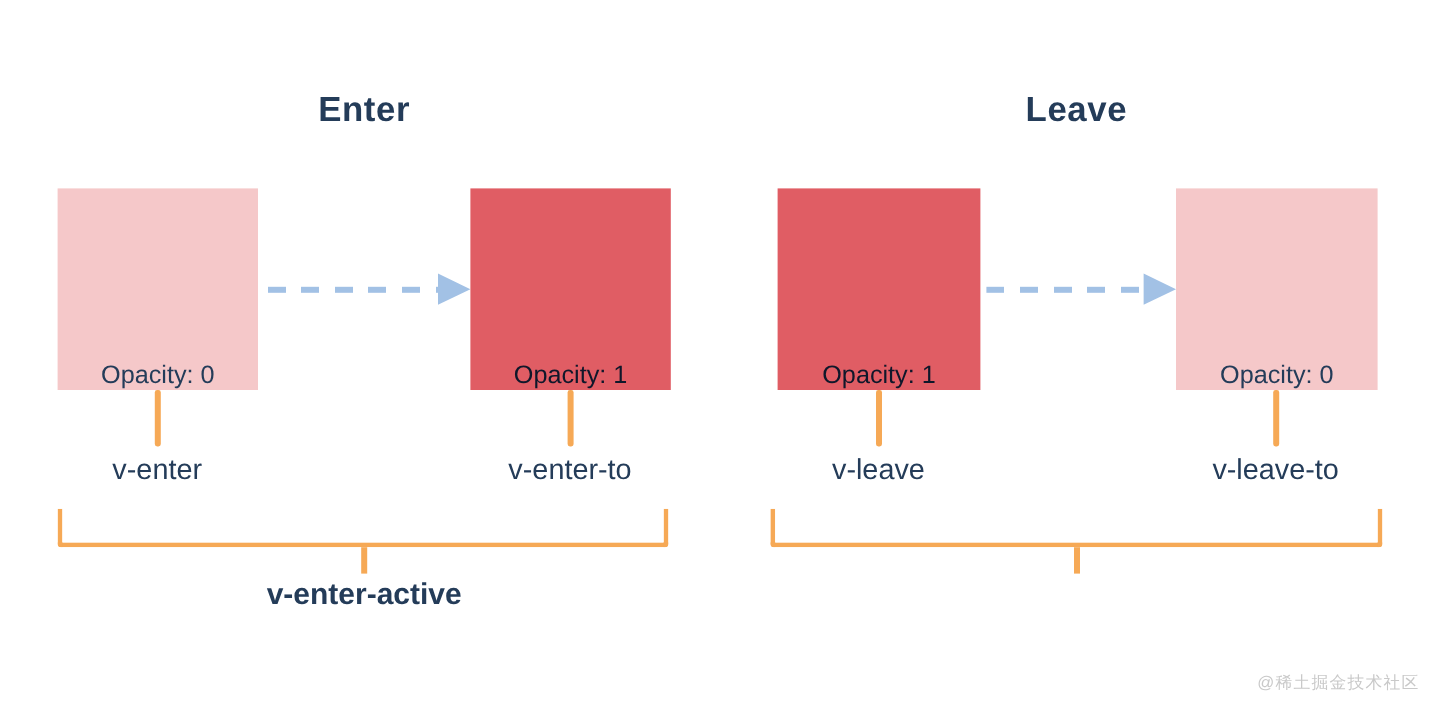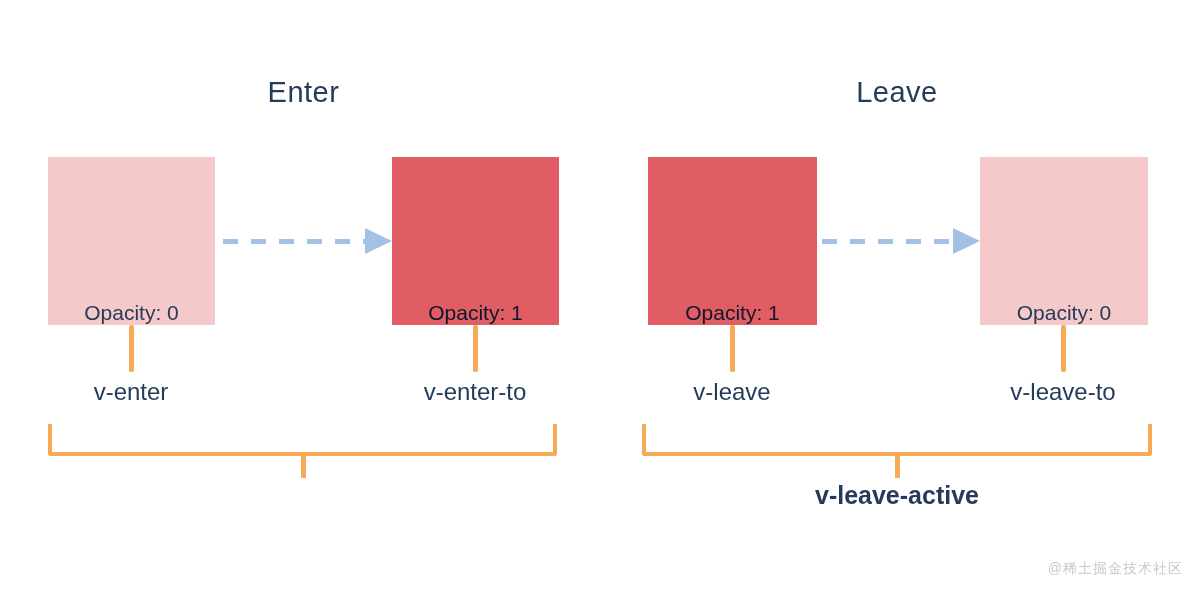--- a/index.html
+++ b/index.html
@@ -20,21 +20,21 @@
     font-family: "Liberation Sans", sans-serif;
     overflow: hidden;
   }
   .panel { position: absolute; top: 70px; height: 470px; }
   .panel-enter { left: 48px;  width: 511px; }
   .panel-leave { left: 642px; width: 510px; }
 
   .panel-title {
     position: absolute; top: 6px; left: 0; right: 0;
     margin: 0; text-align: center;
-    font-size: 29px; font-weight: normal; color: var(--navy);
+    font-size: 29px; font-weight: bold; color: var(--navy);
     letter-spacing: 0.5px;
   }
 
   .box {
     position: absolute; top: 87px; width: 167px; height: 168px;
     display: flex; align-items: flex-end; justify-content: center;
   }
   .box-from { left: 0; }
   .box-to   { left: 344px; }
   .panel-leave .box-from { left: 6px;   width: 169px; }
@@ -125,20 +125,21 @@
 
     <div class="stem stem-from"></div>
     <div class="stem stem-to"></div>
 
     <div class="class-label label-from">v-enter</div>
     <div class="class-label label-to">v-enter-to</div>
 
     <div class="bracket"></div>
     <div class="bracket-stem"></div>
 
+    <div class="active-label">v-enter-active</div>
   </section>
 
   <section class="panel panel-leave">
     <h2 class="panel-title">Leave</h2>
 
     <div class="box box-solid box-from">
       <span class="box-label">Opacity: 1</span>
     </div>
 
     <div class="arrow-line"></div>
@@ -150,17 +151,16 @@
 
     <div class="stem stem-from"></div>
     <div class="stem stem-to"></div>
 
     <div class="class-label label-to">v-leave-to</div>
     <div class="class-label label-from">v-leave</div>
 
     <div class="bracket"></div>
     <div class="bracket-stem"></div>
 
-    <div class="active-label">v-leave-active</div>
   </section>
 
   <div class="watermark">@稀土掘金技术社区</div>
 </div>
 
 </body></html>

